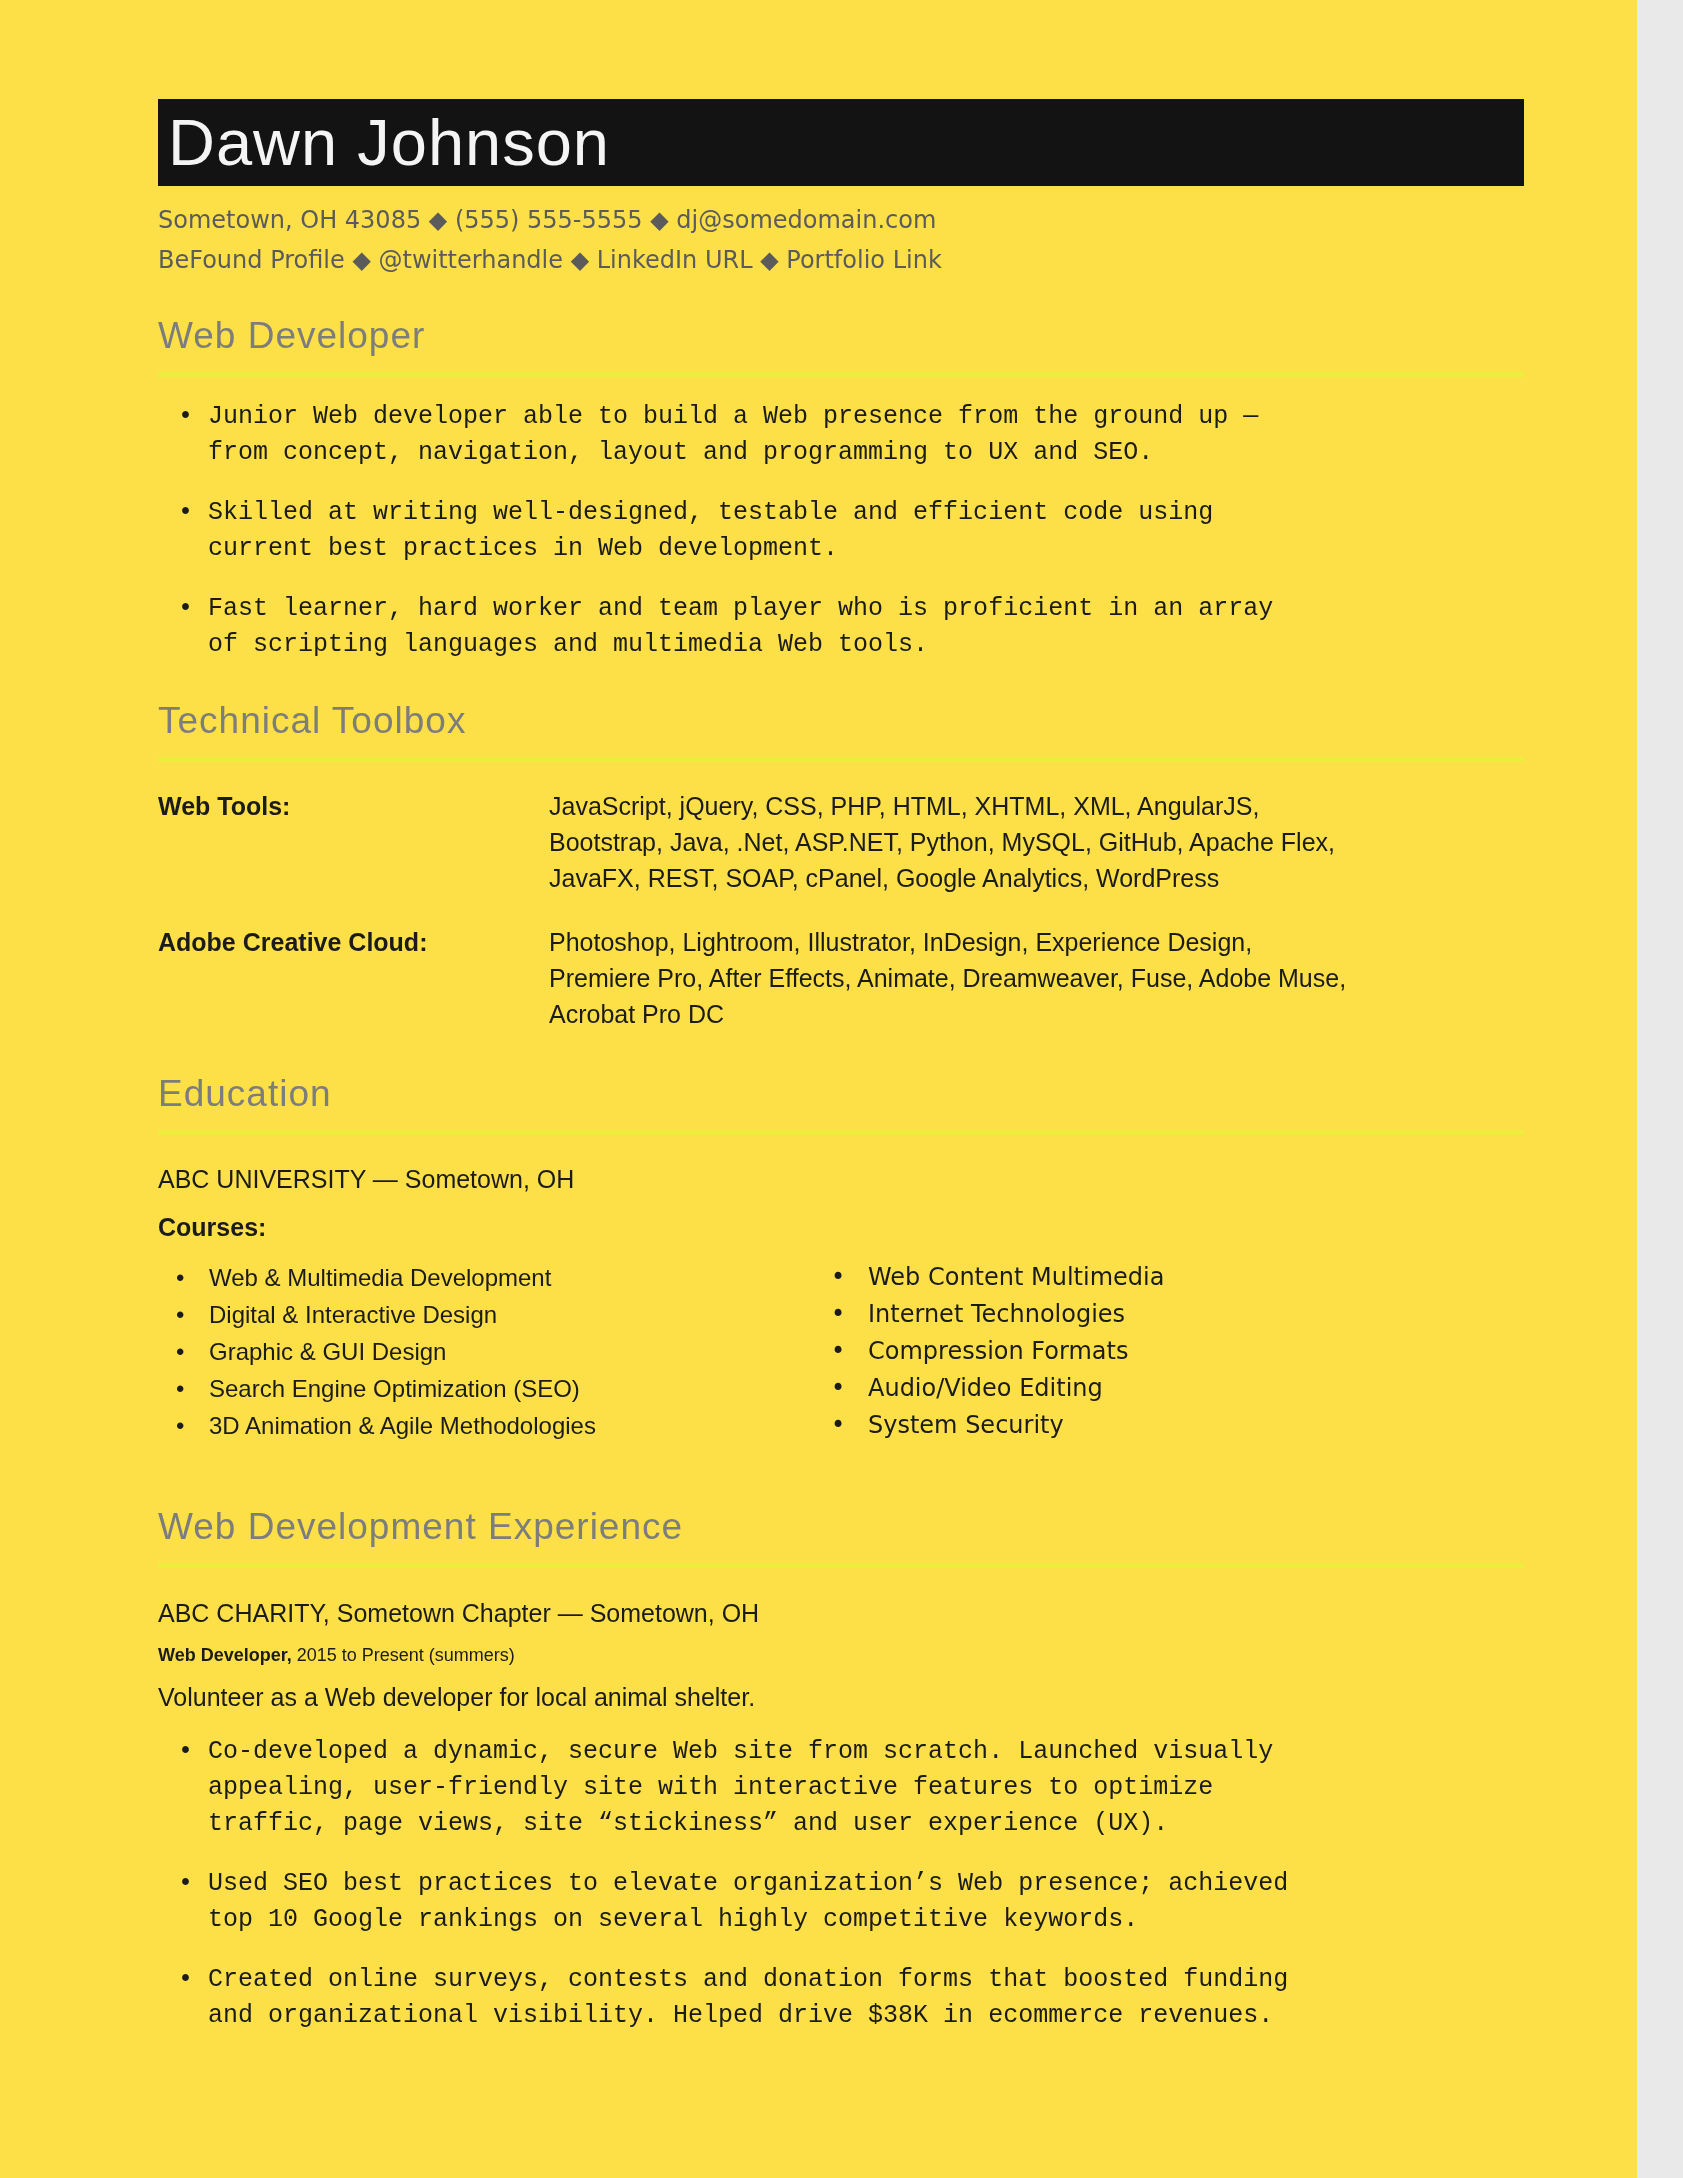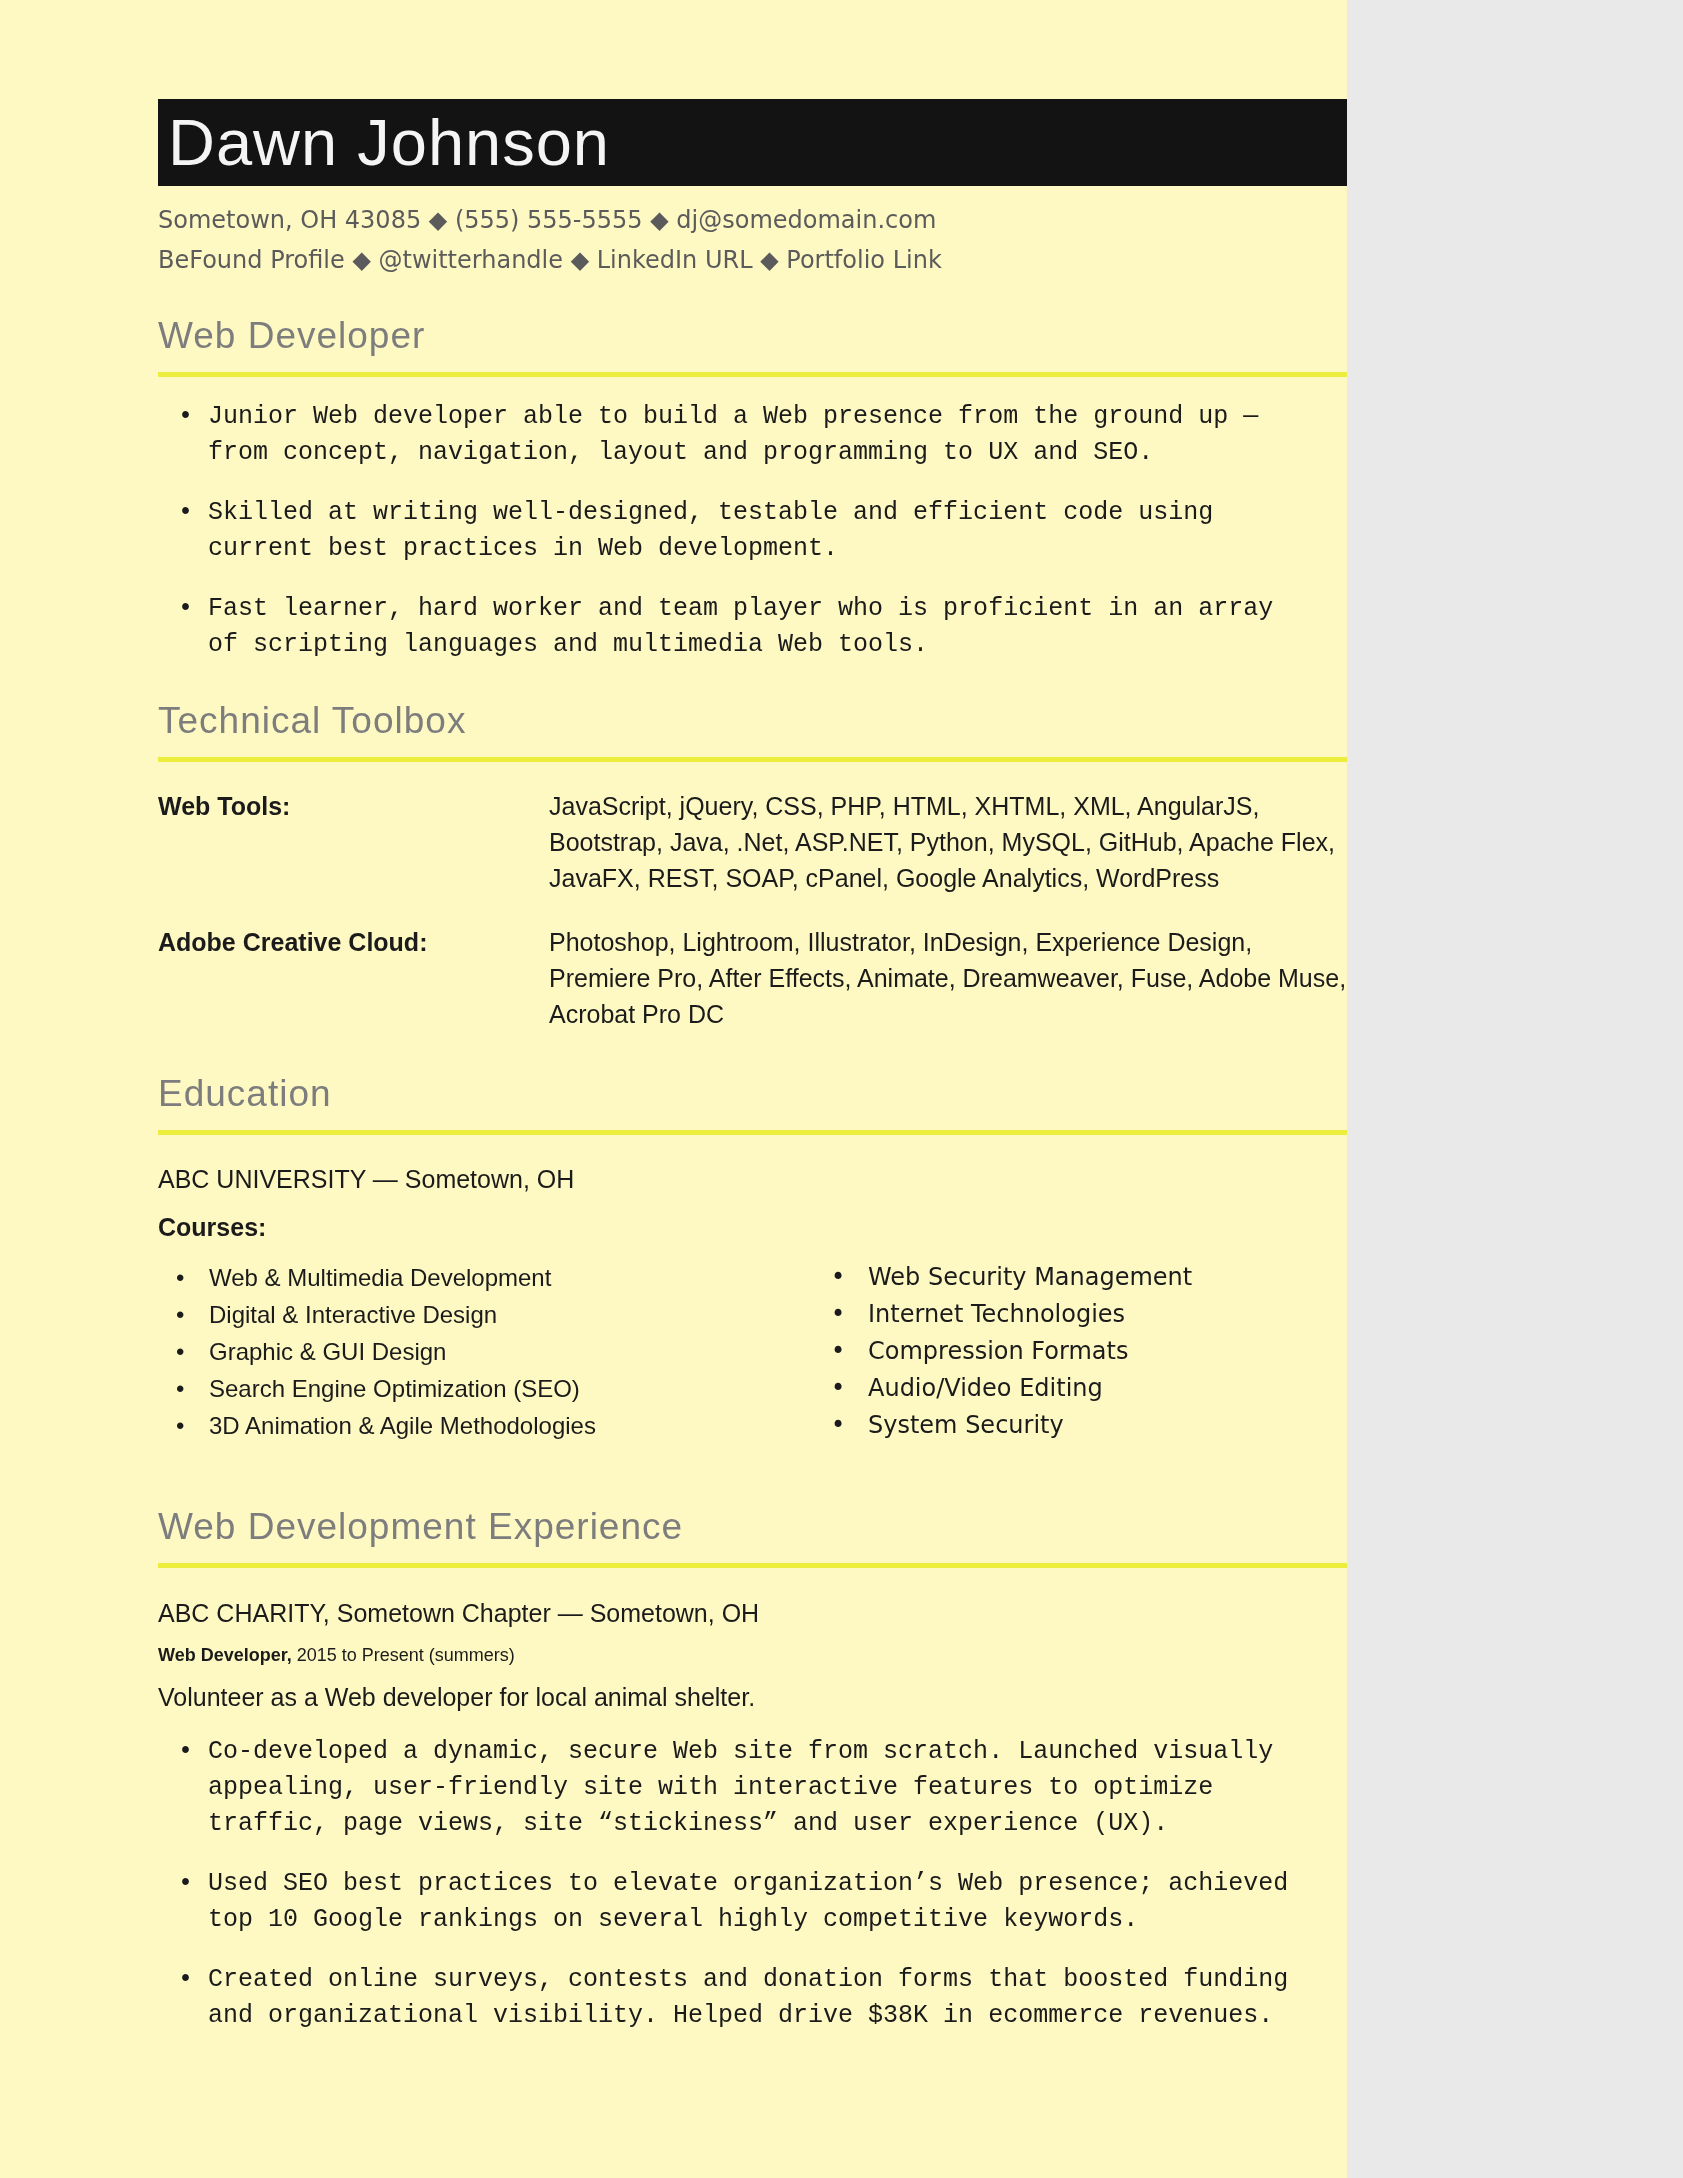--- a/index.html
+++ b/index.html
@@ -1,21 +1,21 @@
 <!DOCTYPE html>
 <html><head>
 <meta charset="utf-8">
 <style>
   html, body { margin: 0; padding: 0; }
   body { background: #e9e9e9; }
   .page {
     position: relative;
-    width: 1347px;
+    width: 1637px;
     height: 2178px;
-    background: #fef9c3;
+    background: #fde047;
     overflow: hidden;
     font-family: "Liberation Sans", sans-serif;
     color: #1b1b1b;
   }
   .content { width: 1366px; margin-left: 158px; }
 
   
   .name-bar {
     margin-top: 99px;
     height: 87px;
@@ -169,21 +169,21 @@
             <li>Digital &amp; Interactive Design</li>
 
             <li>Graphic &amp; GUI Design</li>
 
             <li>Search Engine Optimization (SEO)</li>
 
             <li>3D Animation &amp; Agile Methodologies</li>
           </ul>
         <ul class="course-list course-right">
 
-            <li>Web Security Management</li>
+            <li>Web Content Multimedia</li>
 
             <li>Internet Technologies</li>
 
             <li>Compression Formats</li>
 
             <li>Audio/Video Editing</li>
 
             <li>System Security</li>
           </ul>
       </div>

